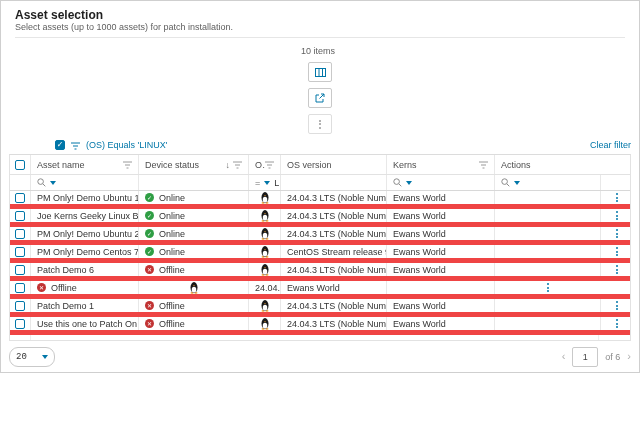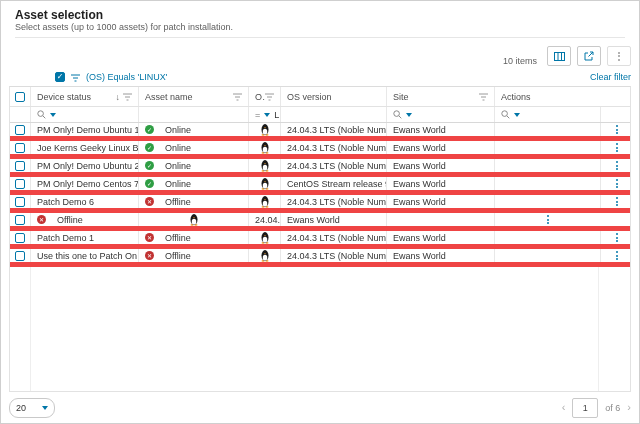--- a/index.html
+++ b/index.html
@@ -1,27 +1,27 @@
 <!DOCTYPE html>
 <html><head>
 <meta charset="utf-8">
 <style>
   * { box-sizing: border-box; margin: 0; padding: 0; }
   html,body { background:#fff; }
   body { font-family:"Liberation Sans","DejaVu Sans",sans-serif; }
-  .screen { width:640px; height:424px; border:1px solid #cfcfcf; background:#fff; overflow:hidden; display:flex; flex-direction:column; position:relative; }
+  .screen { width:640px; height:373px; border:1px solid #cfcfcf; background:#fff; overflow:hidden; display:flex; flex-direction:column; position:relative; }
 
   
   .page-header { padding:7px 14px 3px; }
   .page-title { font-size:12px; font-weight:bold; color:#1f1f1f; }
   .page-subtitle { font-size:9px; color:#5f5f5f; margin-top:0; }
   .header-rule { border-bottom:1px solid #e6e6e6; margin-top:5px; }
 
   
-  .toolbar { display:flex; justify-content:flex-end; align-items:flex-end; gap:6px; padding:5px 8px 4px; }
+  .toolbar { display:flex; justify-content:flex-end; align-items:center; gap:6px; padding:5px 8px 4px;flex-direction:column; }
   .items-count { font-size:9px; color:#5f5f5f; margin-right:4px; }
   .tool-btn { width:24px; height:20px; border:1px solid #c9c9c9; border-radius:2px; background:#fff; display:flex; align-items:center; justify-content:center; cursor:pointer; }
   .tool-btn.disabled { border-color:#dedede; }
 
   
   .filter-bar { display:flex; justify-content:space-between; align-items:center; padding:2px 8px 4px 14px; }
   .filter-left { display:flex; align-items:flex-end; gap:6px;padding-left:40px; }
   .filter-text { font-size:9px; color:#0076a8; }
   .clear-filter { font-size:9px; color:#0076a8; cursor:pointer; }
 
@@ -42,39 +42,39 @@
   .sort-arrow { font-size:9px; color:#6b6b6b; }
   .searchrow { height:16px; border-bottom:1px solid #d8d8d8; }
   .searchrow > div { gap:4px; }
   .op-eq { font-size:9px; color:#6b6b6b; }
   .op-val { font-size:9px; color:#333; }
   .drow { height:18px; border-bottom:5px solid #ef4444; font-size:9px; color:#333; }
   .drow .ccenter { justify-content:center; }
   .caret { width:0; height:0; border-left:3px solid transparent; border-right:3px solid transparent; border-top:4px solid #0076a8; display:inline-block; }
 
   
-  .status-cell { gap:11px; }
+  .status-cell { gap:5px; }
   .status-dot { width:9px; height:9px; border-radius:50%; display:inline-flex; align-items:center; justify-content:center; flex:none; }
   .status-dot::after { color:#fff; font-size:6px; line-height:1; }
   .status-dot.online { background:#2f9e44; } .status-dot.online::after { content:"\2713"; }
   .status-dot.offline { background:#c13333; } .status-dot.offline::after { content:"\2715"; }
 
   
   .dots-v { display:flex; flex-direction:column; gap:1.5px; cursor:pointer; }
   .dots-v i { width:2px; height:2px; border-radius:50%; background:#0076a8; }
   .dots-v.grey i { background:#9a9a9a; }
 
   
   .empty-fill { flex:1; position:relative; }
   .vline { position:absolute; top:0; bottom:0; width:1px; background:#eeeeee; }
   .vline.l { left:20px; } .vline.r { right:31px; }
 
   
   .pagination { height:31px; display:flex; align-items:center; justify-content:space-between; padding:0 8px; }
-  .page-size { display:flex; align-items:center; justify-content:space-between; width:46px; height:20px; border:1px solid #c9c9c9; border-radius:9px; padding:0 6px; font-size:9px; color:#333; cursor:pointer; }
+  .page-size { display:flex; align-items:center; justify-content:space-between; width:46px; height:20px; border:1px solid #c9c9c9; border-radius:9px; padding:0 6px; font-size:9px; color:#333; cursor:pointer;font-family:Liberation Mono, monospace; }
   .pager { display:flex; align-items:center; gap:7px; font-size:9px; color:#8a8a8a; }
   .pg-chevron { font-size:11px; color:#b0b0b0; cursor:pointer; line-height:1; }
   .pg-box { width:26px; height:20px; border:1px solid #c9c9c9; border-radius:2px; display:flex; align-items:center; justify-content:center; font-size:9px; color:#444; }
 
   svg { display:block; }
 </style>
 </head>
 <body>
 
 <div class="screen">
@@ -129,57 +129,57 @@
     <span class="clear-filter">Clear filter</span>
   </div>
 
   <div class="table-zone">
 
     <div class="trow thead">
       <div class="ccenter" style="justify-content:center;">
         <span class="cbx"></span>
       </div>
       <div class="hcell">
-        <span class="hlabel">Device status</span>
-        <span class="hicons">
-          <span class="sort-arrow">↓</span>
-          <span>
-              <svg width="9" height="8" viewBox="0 0 9 8">
-                <line x1="0" y1="1" x2="9" y2="1" stroke="#9a9a9a"></line>
-                <line x1="2" y1="4" x2="7" y2="4" stroke="#9a9a9a"></line>
-                <line x1="3.5" y1="7" x2="5.5" y2="7" stroke="#9a9a9a"></line>
-              </svg>
-            </span>
-        </span>
-      </div>
-      <div class="hcell">
         <span class="hlabel">Asset name</span>
         <span class="hicons">
             <svg width="9" height="8" viewBox="0 0 9 8">
               <line x1="0" y1="1" x2="9" y2="1" stroke="#9a9a9a"></line>
               <line x1="2" y1="4" x2="7" y2="4" stroke="#9a9a9a"></line>
               <line x1="3.5" y1="7" x2="5.5" y2="7" stroke="#9a9a9a"></line>
             </svg>
           </span>
+      </div>
+      <div class="hcell">
+        <span class="hlabel">Device status</span>
+        <span class="hicons">
+          <span class="sort-arrow">↓</span>
+          <span>
+              <svg width="9" height="8" viewBox="0 0 9 8">
+                <line x1="0" y1="1" x2="9" y2="1" stroke="#9a9a9a"></line>
+                <line x1="2" y1="4" x2="7" y2="4" stroke="#9a9a9a"></line>
+                <line x1="3.5" y1="7" x2="5.5" y2="7" stroke="#9a9a9a"></line>
+              </svg>
+            </span>
+        </span>
       </div>
       <div class="hcell">
         <span class="hlabel">OS</span>
         <span class="hicons">
             <svg width="9" height="8" viewBox="0 0 9 8">
               <line x1="0" y1="1" x2="9" y2="1" stroke="#9a9a9a"></line>
               <line x1="2" y1="4" x2="7" y2="4" stroke="#9a9a9a"></line>
               <line x1="3.5" y1="7" x2="5.5" y2="7" stroke="#9a9a9a"></line>
             </svg>
           </span>
       </div>
       <div class="hcell">
         <span class="hlabel">OS version</span>
       </div>
       <div class="hcell">
-        <span class="hlabel">Site</span>
+        <span class="hlabel">Kerns</span>
         <span class="hicons">
             <svg width="9" height="8" viewBox="0 0 9 8">
               <line x1="0" y1="1" x2="9" y2="1" stroke="#9a9a9a"></line>
               <line x1="2" y1="4" x2="7" y2="4" stroke="#9a9a9a"></line>
               <line x1="3.5" y1="7" x2="5.5" y2="7" stroke="#9a9a9a"></line>
             </svg>
           </span>
       </div>
       <div class="hcell">
         <span class="hlabel">Actions</span>

